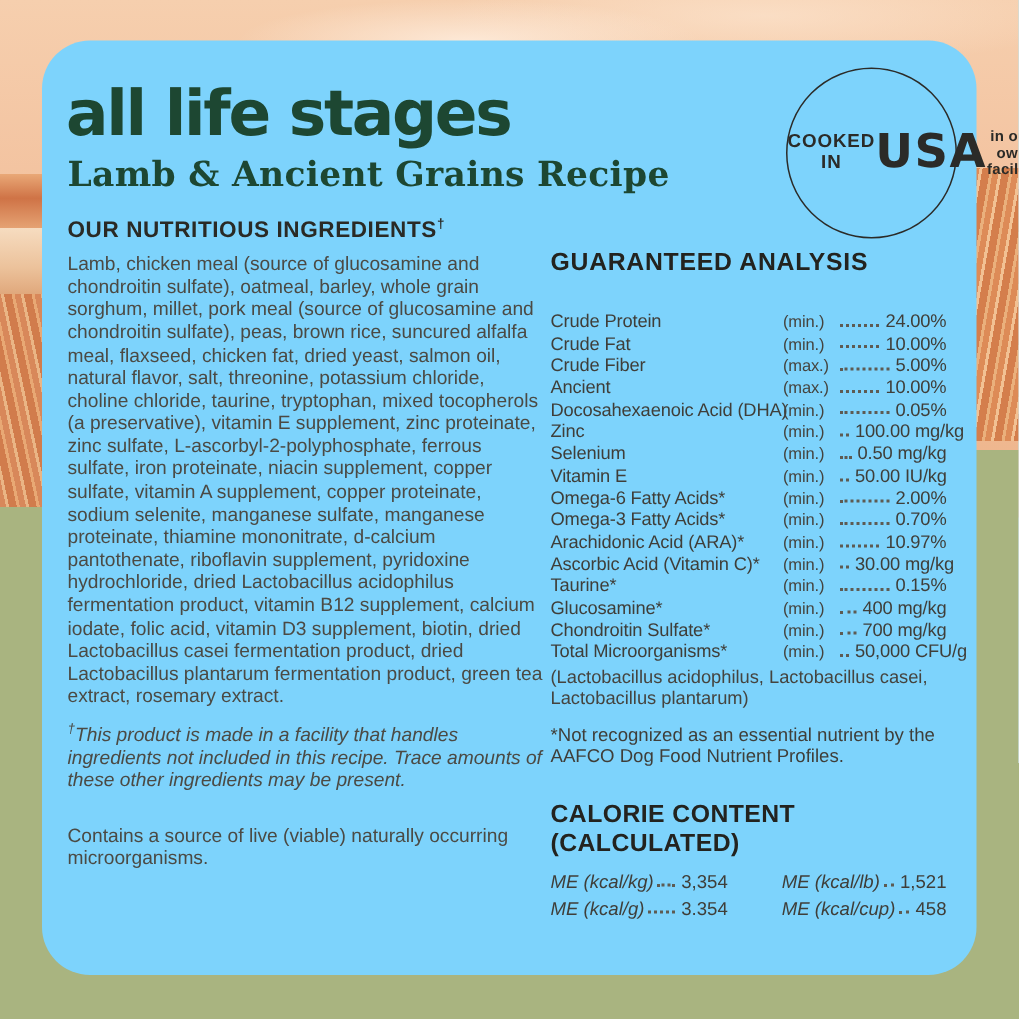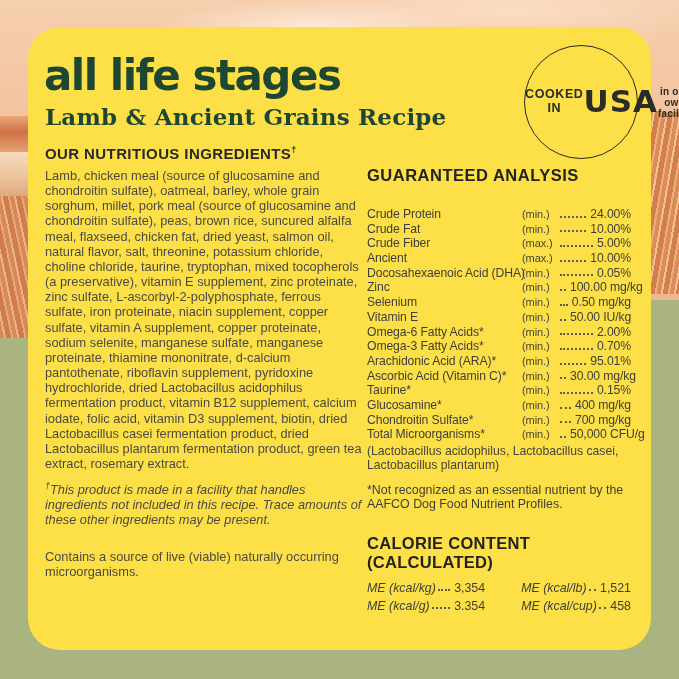--- a/index.html
+++ b/index.html
@@ -33,21 +33,21 @@
       repeating-linear-gradient(78deg,#d8885a 0 4px,#eab585 4px 6px,#d17c4c 6px 11px,#e8a874 11px 13px);
   }
   .bg-wheat-right{
     position:absolute;right:0;top:112px;width:30px;height:182px;
     background:
       repeating-linear-gradient(100deg,#dd8b57 0 4px,#f2c193 4px 6px,#d47e4c 6px 11px,#eab07c 11px 13px);
   }
   
   .card{
     position:absolute;left:28px;top:27px;width:623px;height:623px;
-    background:#fde047;border-radius:32px;color:#45443f;
+    background:#7dd3fc;border-radius:32px;color:#45443f;
   }
   .title{
     position:absolute;left:16px;top:24px;margin:0;
     font-family:"DejaVu Sans",sans-serif;font-weight:bold;
     font-size:42px;letter-spacing:-1.5px;color:#1d4732;
   }
   .subtitle{
     position:absolute;left:17px;top:76px;margin:0;
     font-family:"DejaVu Serif","Liberation Serif",serif;font-weight:bold;
     font-size:23px;letter-spacing:.2px;color:#1d4732;
@@ -190,21 +190,21 @@
       <div class="ga-row">
           <span class="ga-name">Omega-3 Fatty Acids*</span>
           <span class="ga-basis">(min.)</span>
           <span class="leader"></span>
           <span class="ga-value">0.70%</span>
         </div>
       <div class="ga-row">
           <span class="ga-name">Arachidonic Acid (ARA)*</span>
           <span class="ga-basis">(min.)</span>
           <span class="leader"></span>
-          <span class="ga-value">95.01%</span>
+          <span class="ga-value">10.97%</span>
         </div>
       <div class="ga-row">
           <span class="ga-name">Ascorbic Acid (Vitamin C)*</span>
           <span class="ga-basis">(min.)</span>
           <span class="leader"></span>
           <span class="ga-value">30.00 mg/kg</span>
         </div>
       <div class="ga-row">
           <span class="ga-name">Taurine*</span>
           <span class="ga-basis">(min.)</span>

